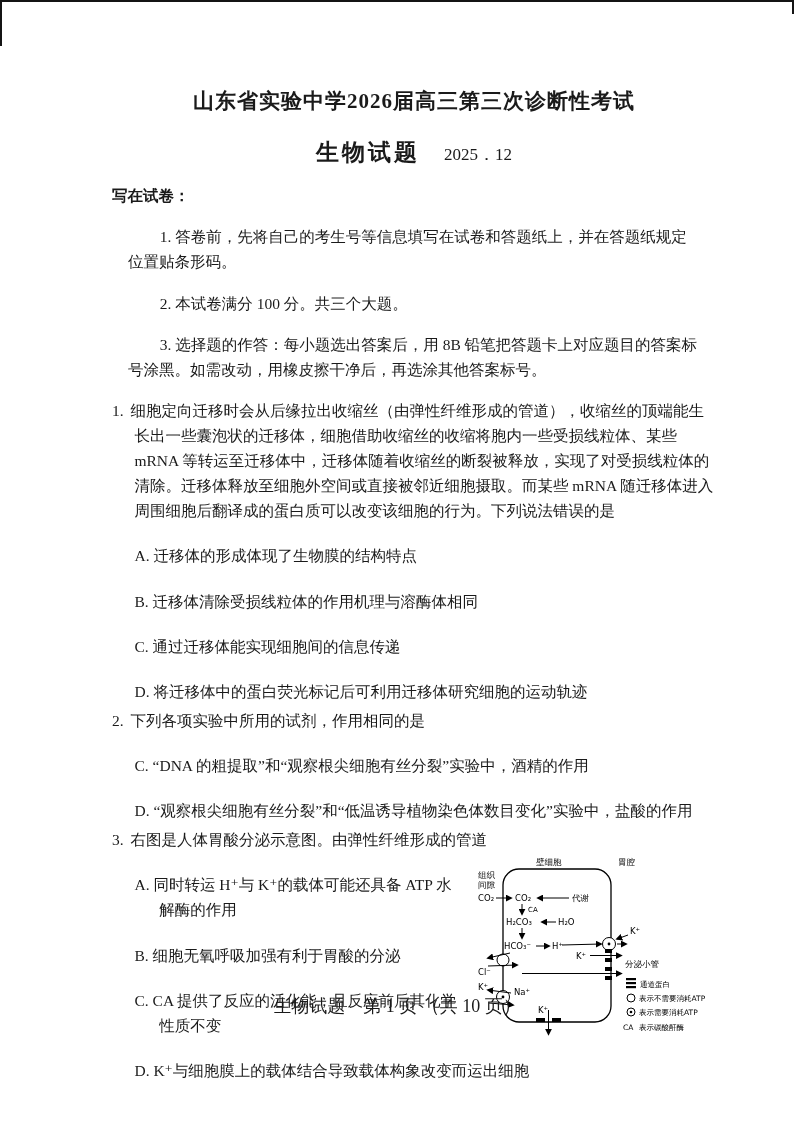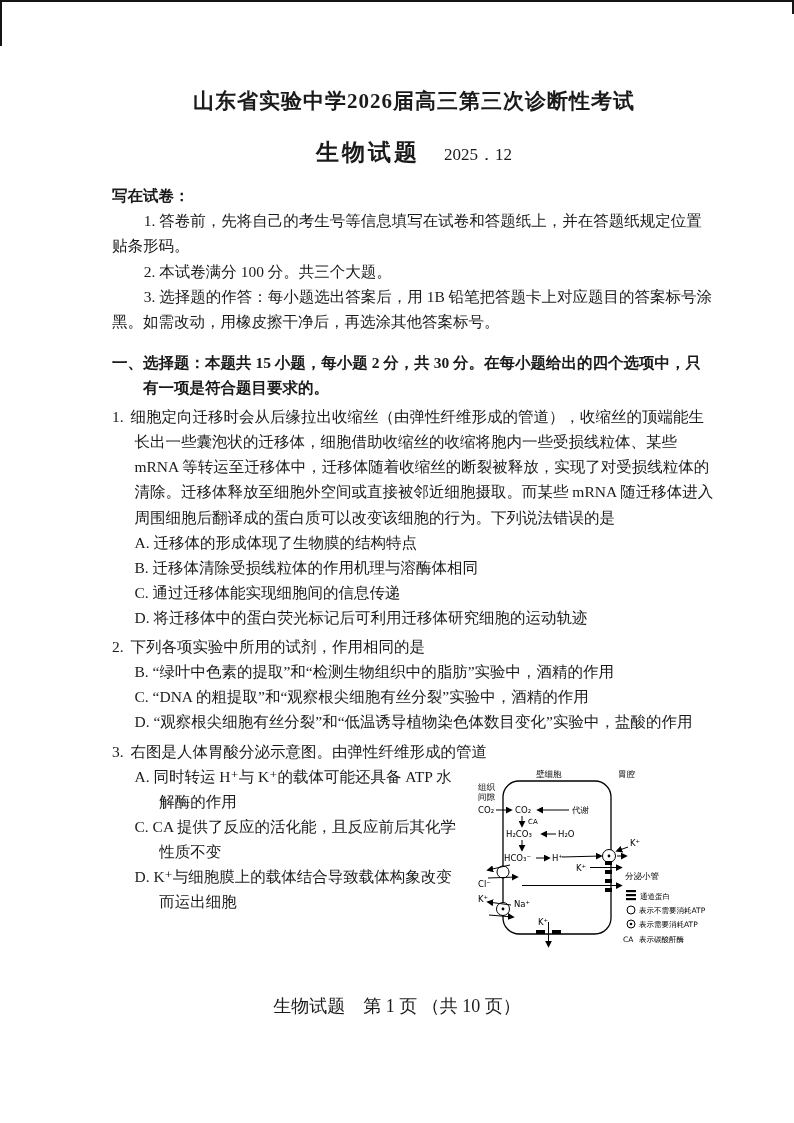--- a/index.html
+++ b/index.html
@@ -16,26 +16,26 @@
   .scan-top{position:absolute;top:0;left:0;width:794px;height:2px;background:#141414;}
   .scan-left{position:absolute;top:0;left:0;width:2px;height:46px;background:#141414;}
   .scan-right{position:absolute;top:0;right:0;width:2px;height:14px;background:#141414;}
   .title{
     text-align:center;font-size:21px;font-weight:bold;letter-spacing:1px;margin:0;
   }
   .subject-row{text-align:center;margin:16px 0 12px;}
   .subject{font-size:23px;font-weight:bold;letter-spacing:3px;}
   .date{font-size:17px;margin-left:20px;}
   .notice-head{font-weight:bold;}
-  .notice-item{margin:0;text-indent:2.05em;}
+  .notice-item{margin:16px;text-indent:2.05em;}
   .section-head{font-weight:bold;margin-top:16px;padding-left:2em;text-indent:-2em;}
   .question{margin-top:4px;}
   .stem{padding-left:1.45em;text-indent:-1.45em;}
   .qnum{margin-right:0.45em;}
-  .option{margin-left:1.45em;padding-left:1.6em;text-indent:-1.6em;}
+  .option{margin-left:1.45em;padding-left:1.6em;text-indent:-1.6em;margin-top:20px;}
   .diagram-float{float:right;width:240px;margin:2px 0 2px 10px;}
   .diagram-float svg{display:block;}
   .q3::after{content:"";display:block;clear:both;}
   .footer{
     position:absolute;left:0;top:992px;width:794px;text-align:center;font-size:18px;
   }
   svg text{font-family:"DejaVu Sans","Liberation Sans",sans-serif;}
 </style>
 </head>
 <body>
@@ -48,39 +48,37 @@
   <h1 class="title">山东省实验中学2026届高三第三次诊断性考试</h1>
 
   <div class="subject-row">
     <span class="subject">生物试题</span>
     <span class="date">2025．12</span>
   </div>
 
   <div class="notice-head">写在试卷：</div>
   <p class="notice-item">1. 答卷前，先将自己的考生号等信息填写在试卷和答题纸上，并在答题纸规定位置贴条形码。</p>
   <p class="notice-item">2. 本试卷满分 100 分。共三个大题。</p>
-  <p class="notice-item">3. 选择题的作答：每小题选出答案后，用 1B 铅笔把答题卡上对应题目的答案标号涂黑。如需改动，用橡皮擦干净后，再选涂其他答案标号。</p>
-
-  <div class="section-head">一、选择题：本题共 15 小题，每小题 2 分，共 30 分。在每小题给出的四个选项中，只有一项是符合题目要求的。</div>
+  <p class="notice-item">3. 选择题的作答：每小题选出答案后，用 8B 铅笔把答题卡上对应题目的答案标号涂黑。如需改动，用橡皮擦干净后，再选涂其他答案标号。</p>
+
 
   <div class="question">
     <div class="stem">
       <span class="qnum">1.</span><span>细胞定向迁移时会从后缘拉出收缩丝（由弹性纤维形成的管道），收缩丝的顶端能生长出一些囊泡状的迁移体，细胞借助收缩丝的收缩将胞内一些受损线粒体、某些 mRNA 等转运至迁移体中，迁移体随着收缩丝的断裂被释放，实现了对受损线粒体的清除。迁移体释放至细胞外空间或直接被邻近细胞摄取。而某些 mRNA 随迁移体进入周围细胞后翻译成的蛋白质可以改变该细胞的行为。下列说法错误的是</span>
     </div>
     <div class="option">A. 迁移体的形成体现了生物膜的结构特点</div>
     <div class="option">B. 迁移体清除受损线粒体的作用机理与溶酶体相同</div>
     <div class="option">C. 通过迁移体能实现细胞间的信息传递</div>
     <div class="option">D. 将迁移体中的蛋白荧光标记后可利用迁移体研究细胞的运动轨迹</div>
   </div>
 
   <div class="question">
     <div class="stem">
       <span class="qnum">2.</span><span>下列各项实验中所用的试剂，作用相同的是</span>
     </div>
-    <div class="option">B. “绿叶中色素的提取”和“检测生物组织中的脂肪”实验中，酒精的作用</div>
     <div class="option">C. “DNA 的粗提取”和“观察根尖细胞有丝分裂”实验中，酒精的作用</div>
     <div class="option">D. “观察根尖细胞有丝分裂”和“低温诱导植物染色体数目变化”实验中，盐酸的作用</div>
   </div>
 
   <div class="question q3">
     <div class="stem">
       <span class="qnum">3.</span><span>右图是人体胃酸分泌示意图。由弹性纤维形成的管道</span>
     </div>
 
     <div class="diagram-float">
@@ -193,18 +191,19 @@
             </g>
             <text x="163" y="161">表示需要消耗ATP</text>
             <text x="147" y="176">CA</text>
             <text x="163" y="176">表示碳酸酐酶</text>
           </g>
         </g>
       </svg>
     </div>
 
     <div class="option">A. 同时转运 H⁺与 K⁺的载体可能还具备 ATP 水解酶的作用</div>
+    <div class="option">B. 细胞无氧呼吸加强有利于胃酸的分泌</div>
     <div class="option">C. CA 提供了反应的活化能，且反应前后其化学性质不变</div>
     <div class="option">D. K⁺与细胞膜上的载体结合导致载体构象改变而运出细胞</div>
   </div>
 
   <div class="footer">生物试题　第 1 页 （共 10 页）</div>
 </div>
 
 </body></html>

